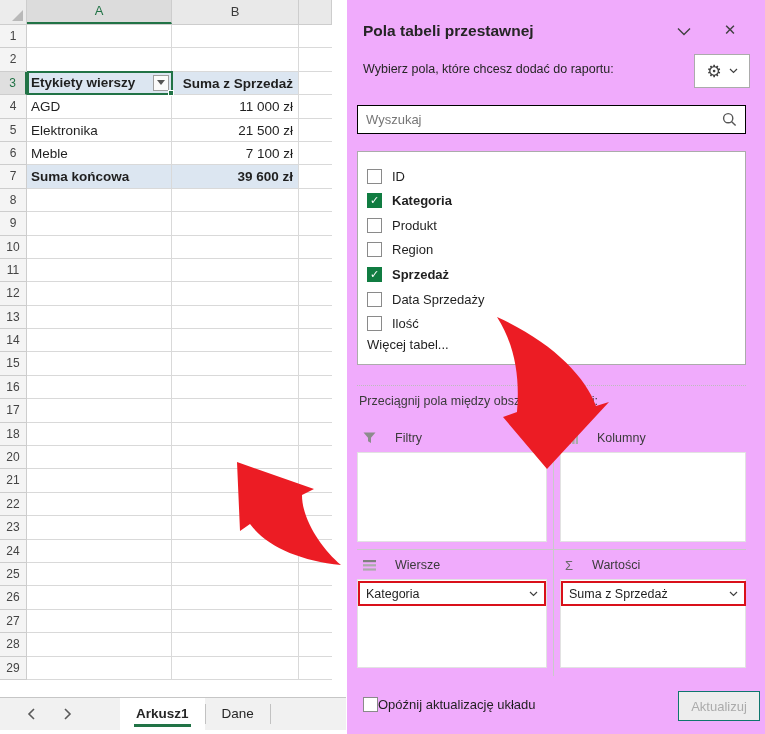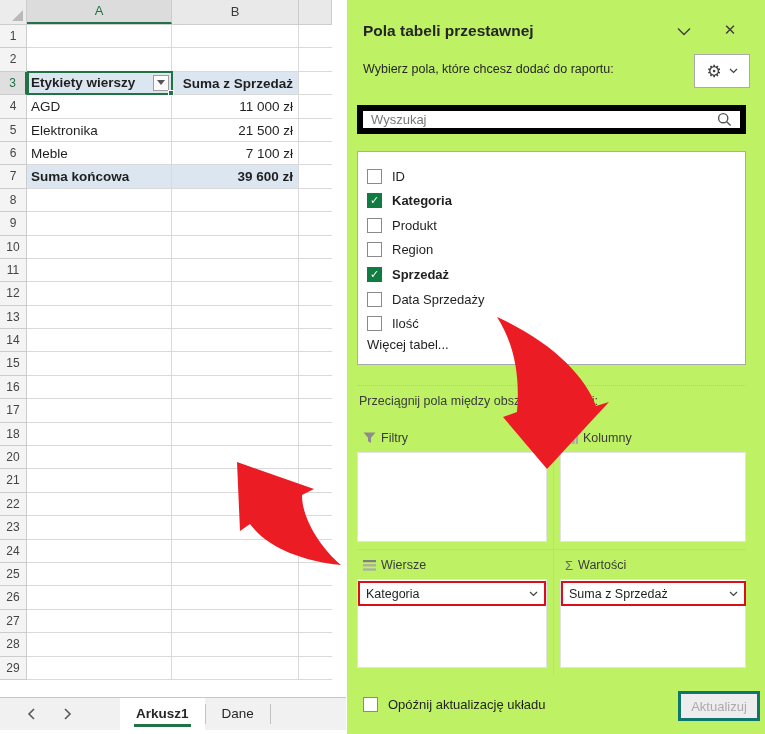--- a/index.html
+++ b/index.html
@@ -49,67 +49,67 @@
   .navbtns{display:flex;align-items:center;gap:14px;padding:0 14px 0 20px;}
   .navbtn{width:22px;height:22px;display:flex;align-items:center;justify-content:center;color:#5a5a5a;}
   .tabspacer{width:28px;}
   .tab{display:flex;align-items:center;padding:0 14px;font-size:13.5px;color:#262626;position:relative;}
   .tab.active{background:#fff;font-weight:bold;}
   .tab.active .tab-label{border-bottom:3px solid var(--accent-green);padding:4px 2px 3px;}
   .tab .tab-label{padding:4px 2px 6px;}
   .tab-sep{width:1px;height:20px;background:#C2C2C2;align-self:center;}
 
   
-  .panel{position:absolute;left:347px;top:0;width:418px;height:734px;background:#bef264;}
+  .panel{position:absolute;left:347px;top:0;width:418px;height:734px;background:#f0abfc;}
   .panel-title{position:absolute;left:16px;top:22px;font-size:15.5px;font-weight:bold;color:#252525;}
   .icon-btn{position:absolute;display:flex;align-items:center;justify-content:center;color:#404040;}
   .btn-collapse{left:322px;top:20px;width:30px;height:22px;}
   .btn-close{left:368px;top:18px;width:30px;height:24px;font-size:15px;}
   .panel-subtitle{position:absolute;left:16px;top:62px;width:300px;font-size:12.5px;color:#262626;}
   .gear-btn{position:absolute;left:347px;top:54px;width:56px;height:34px;background:#fff;border:1px solid #ABABAB;
             display:flex;align-items:center;justify-content:center;gap:7px;}
   .gear-glyph{font-size:17px;color:#3F3F3F;line-height:1;}
-  .search{position:absolute;left:10px;top:105px;width:389px;height:29px;background:#fff;border:6px solid #000000;
+  .search{position:absolute;left:10px;top:105px;width:389px;height:29px;background:#fff;border:1px solid #000000;
           display:flex;align-items:center;}
   .search input{flex:1;border:none;outline:none;background:transparent;font-family:"Liberation Sans",sans-serif;
                 font-size:13px;color:#333;padding:0 8px;}
   .search input::placeholder{color:#767676;}
   .search-icon{padding-right:8px;display:flex;align-items:center;}
   .field-box{position:absolute;left:10px;top:151px;width:389px;height:214px;background:#fff;border:1px solid #ABABAB;
              padding:7px 0 0 9px;overflow:hidden;}
   .field-item{display:flex;align-items:flex-end;height:24.6px;gap:10px;}
   .cb{width:15px;height:15px;border:1px solid #8A8A8A;background:#fff;flex:0 0 auto;
       display:flex;align-items:center;justify-content:center;font-size:11px;color:#fff;line-height:1;}
   .cb.on{background:var(--checkbox-green);border-color:var(--checkbox-green);}
   .fl-label{font-size:13px;color:#1F1F1F;}
   .fl-label.bold{font-weight:bold;}
   .more-tables{margin-top:6px;font-size:13px;color:#1F1F1F;}
   .dotted-sep{position:absolute;left:10px;top:385px;width:389px;border-top:1px dotted #BDBDBD;}
   .drag-hint{position:absolute;left:12px;top:394px;font-size:12.5px;color:#3B3B3B;}
-  .area-label{position:absolute;display:flex;align-items:center;gap:5px;font-size:12.5px;color:#3B3B3B;}
+  .area-label{position:absolute;display:flex;align-items:center;gap:19px;font-size:12.5px;color:#3B3B3B;}
   .lbl-filters{left:16px;top:431px;}
   .lbl-columns{left:218px;top:431px;}
   .lbl-rows{left:16px;top:558px;}
   .lbl-values{left:218px;top:558px;}
   .sigma{font-size:13px;color:#6A6A6A;line-height:1;}
   .area-box{position:absolute;background:#fff;border:1px solid #E2E2E2;}
   .box-filters{left:10px;top:452px;width:190px;height:90px;}
   .box-columns{left:213px;top:452px;width:186px;height:90px;}
   .box-rows{left:10px;top:579px;width:190px;height:89px;}
   .box-values{left:213px;top:579px;width:186px;height:89px;}
   .vdivider{position:absolute;left:206px;top:428px;width:1px;height:248px;background:#C9C9C9;}
   .hsep{position:absolute;left:10px;top:549px;width:389px;height:1px;background:#C9C9C9;}
   .chip{position:absolute;height:25px;background:#fff;border:2px solid var(--highlight-red);
         display:flex;align-items:center;font-size:12.5px;color:#1F1F1F;padding:0 6px;}
   .chip-rows{left:11px;top:581px;width:188px;}
   .chip-values{left:214px;top:581px;width:185px;}
   .chip .chip-label{flex:1;white-space:nowrap;overflow:hidden;}
-  .defer{position:absolute;left:16px;top:697px;display:flex;align-items:center;gap:10px;}
+  .defer{position:absolute;left:16px;top:697px;display:flex;align-items:center;}
   .defer-label{font-size:13px;color:#1F1F1F;}
-  .update-btn{position:absolute;left:331px;top:691px;width:82px;height:30px;background:#EDEDED;border:3px solid #0f766e;
+  .update-btn{position:absolute;left:331px;top:691px;width:82px;height:30px;background:#EDEDED;border:1px solid #0f766e;
               color:#ABABAB;font-size:13px;display:flex;align-items:center;justify-content:center;}
 
   .arrows{position:absolute;left:0;top:0;width:765px;height:734px;pointer-events:none;z-index:50;}
   svg{display:block;}
 </style>
 </head>
 <body>
 
 <div class="app">
 

